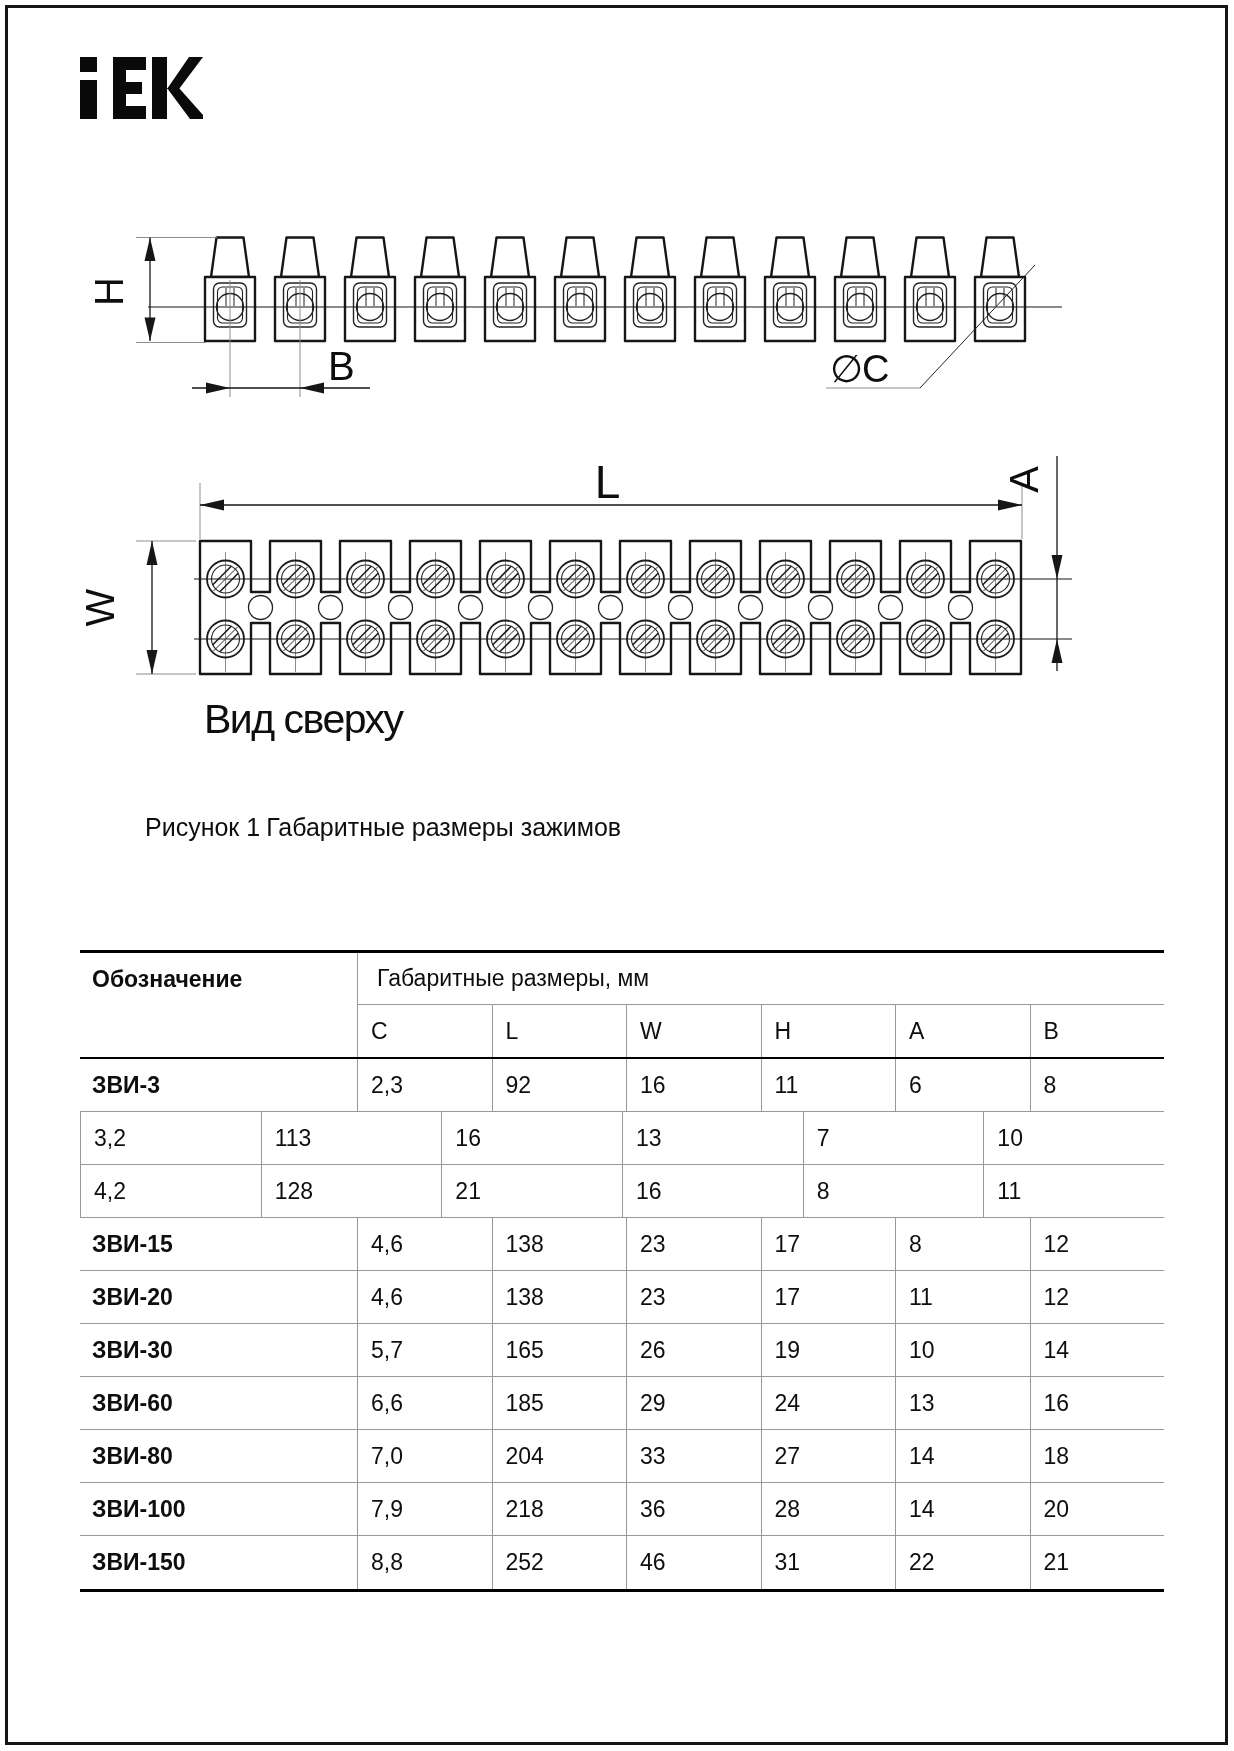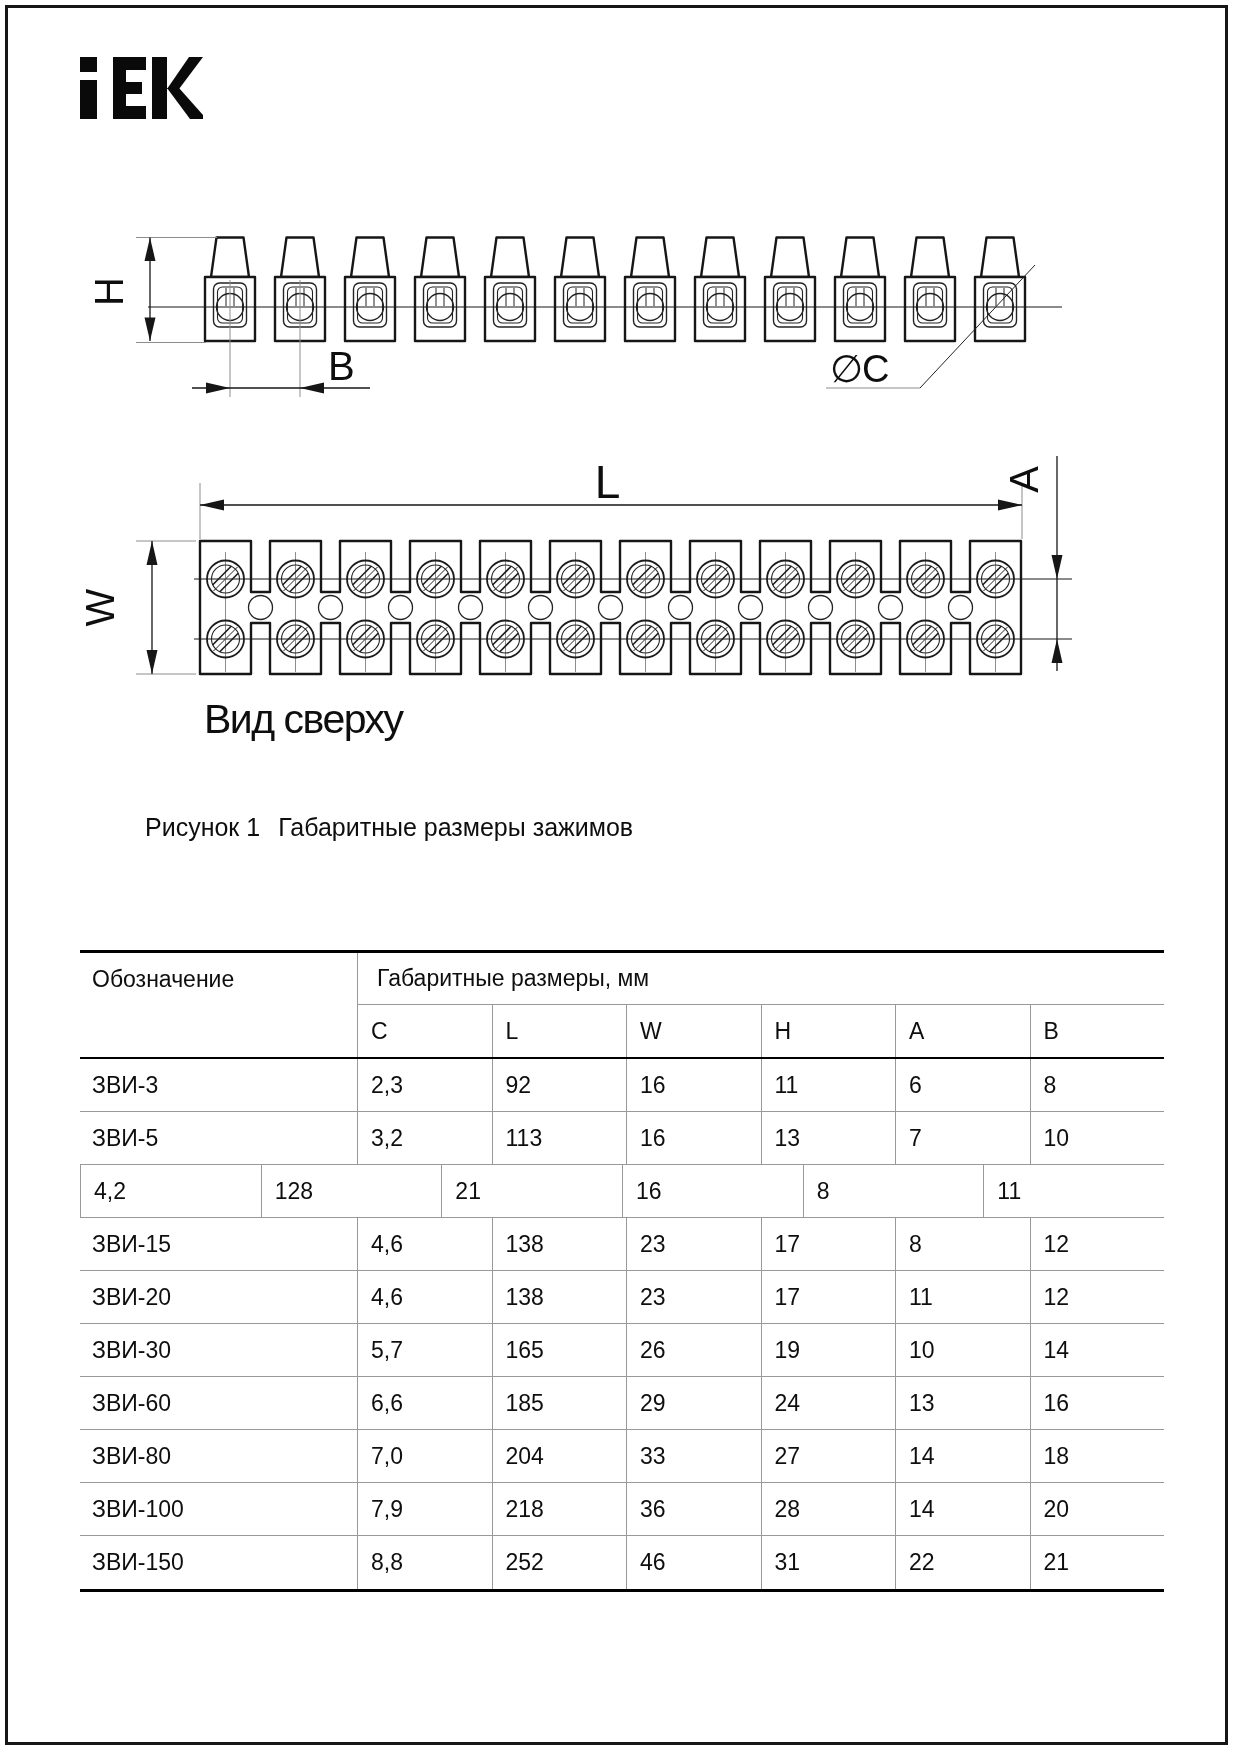--- a/index.html
+++ b/index.html
@@ -20,29 +20,29 @@
   .t11{fill:none;stroke:#232323;stroke-width:1.1;}
   .t10{fill:none;stroke:#232323;stroke-width:1;}
   .cl{fill:none;stroke:#161616;stroke-width:1;}
   .ext{fill:none;stroke:#8d8d8d;stroke-width:1;}
   .dim{fill:none;stroke:#161616;stroke-width:1.3;}
   .arr{fill:#161616;stroke:none;}
   text.dl{font-family:"Liberation Sans",sans-serif;font-size:40px;fill:#0e0e0e;letter-spacing:-1px;}
   text.dl.big{font-size:46px;}
   text.dl.dc{font-size:38px;}
   .view-label{position:absolute;left:204px;top:696px;font-size:41px;letter-spacing:-1.5px;white-space:nowrap;}
-  .caption{position:absolute;left:145px;top:813px;font-size:25px;display:flex;gap:18px;white-space:nowrap;}
+  .caption{position:absolute;left:145px;top:813px;font-size:25px;display:flex;gap:6px;white-space:nowrap;}
   
   .dim-table{position:absolute;left:80px;top:950px;width:1084px;
              border-top:3px solid #000;border-bottom:3px solid #000;font-size:23px;}
   .t-head1{display:flex;height:52px;}
   .t-head2{display:flex;height:52px;border-bottom:2.5px solid #000;}
   .t-row{display:flex;height:53px;border-bottom:1.5px solid #999;box-sizing:border-box;text-align:right;}
   #t-body .t-row:last-child{border-bottom:none;}
-  .t-desig{width:277px;flex:none;display:flex;align-items:center;padding-left:12px;box-sizing:border-box;}
+  .t-desig{width:277px;flex:none;display:flex;align-items:center;padding-left:12px;box-sizing:border-box;font-weight:bold;}
   .t-col{flex:1;display:flex;align-items:center;padding-left:13px;border-left:1.5px solid #999;box-sizing:border-box;}
   .t-group{flex:1;display:flex;align-items:center;padding-left:19px;border-left:1.5px solid #999;
            border-bottom:1.5px solid #999;box-sizing:border-box;}
 </style>
 </head>
 <body>
 
 <div class="page">
   <div class="frame"></div>
 
@@ -362,21 +362,20 @@
         <div class="t-row">
           <div class="t-desig">ЗВИ-3</div>
           <div class="t-col">2,3</div>
           <div class="t-col">92</div>
           <div class="t-col">16</div>
           <div class="t-col">11</div>
           <div class="t-col">6</div>
           <div class="t-col">8</div>
         </div>
         <div class="t-row">
-          <div class="t-desig">ЗВИ-5</div>
           <div class="t-col">3,2</div>
           <div class="t-col">113</div>
           <div class="t-col">16</div>
           <div class="t-col">13</div>
           <div class="t-col">7</div>
           <div class="t-col">10</div>
         </div>
         <div class="t-row">
           <div class="t-col">4,2</div>
           <div class="t-col">128</div>

